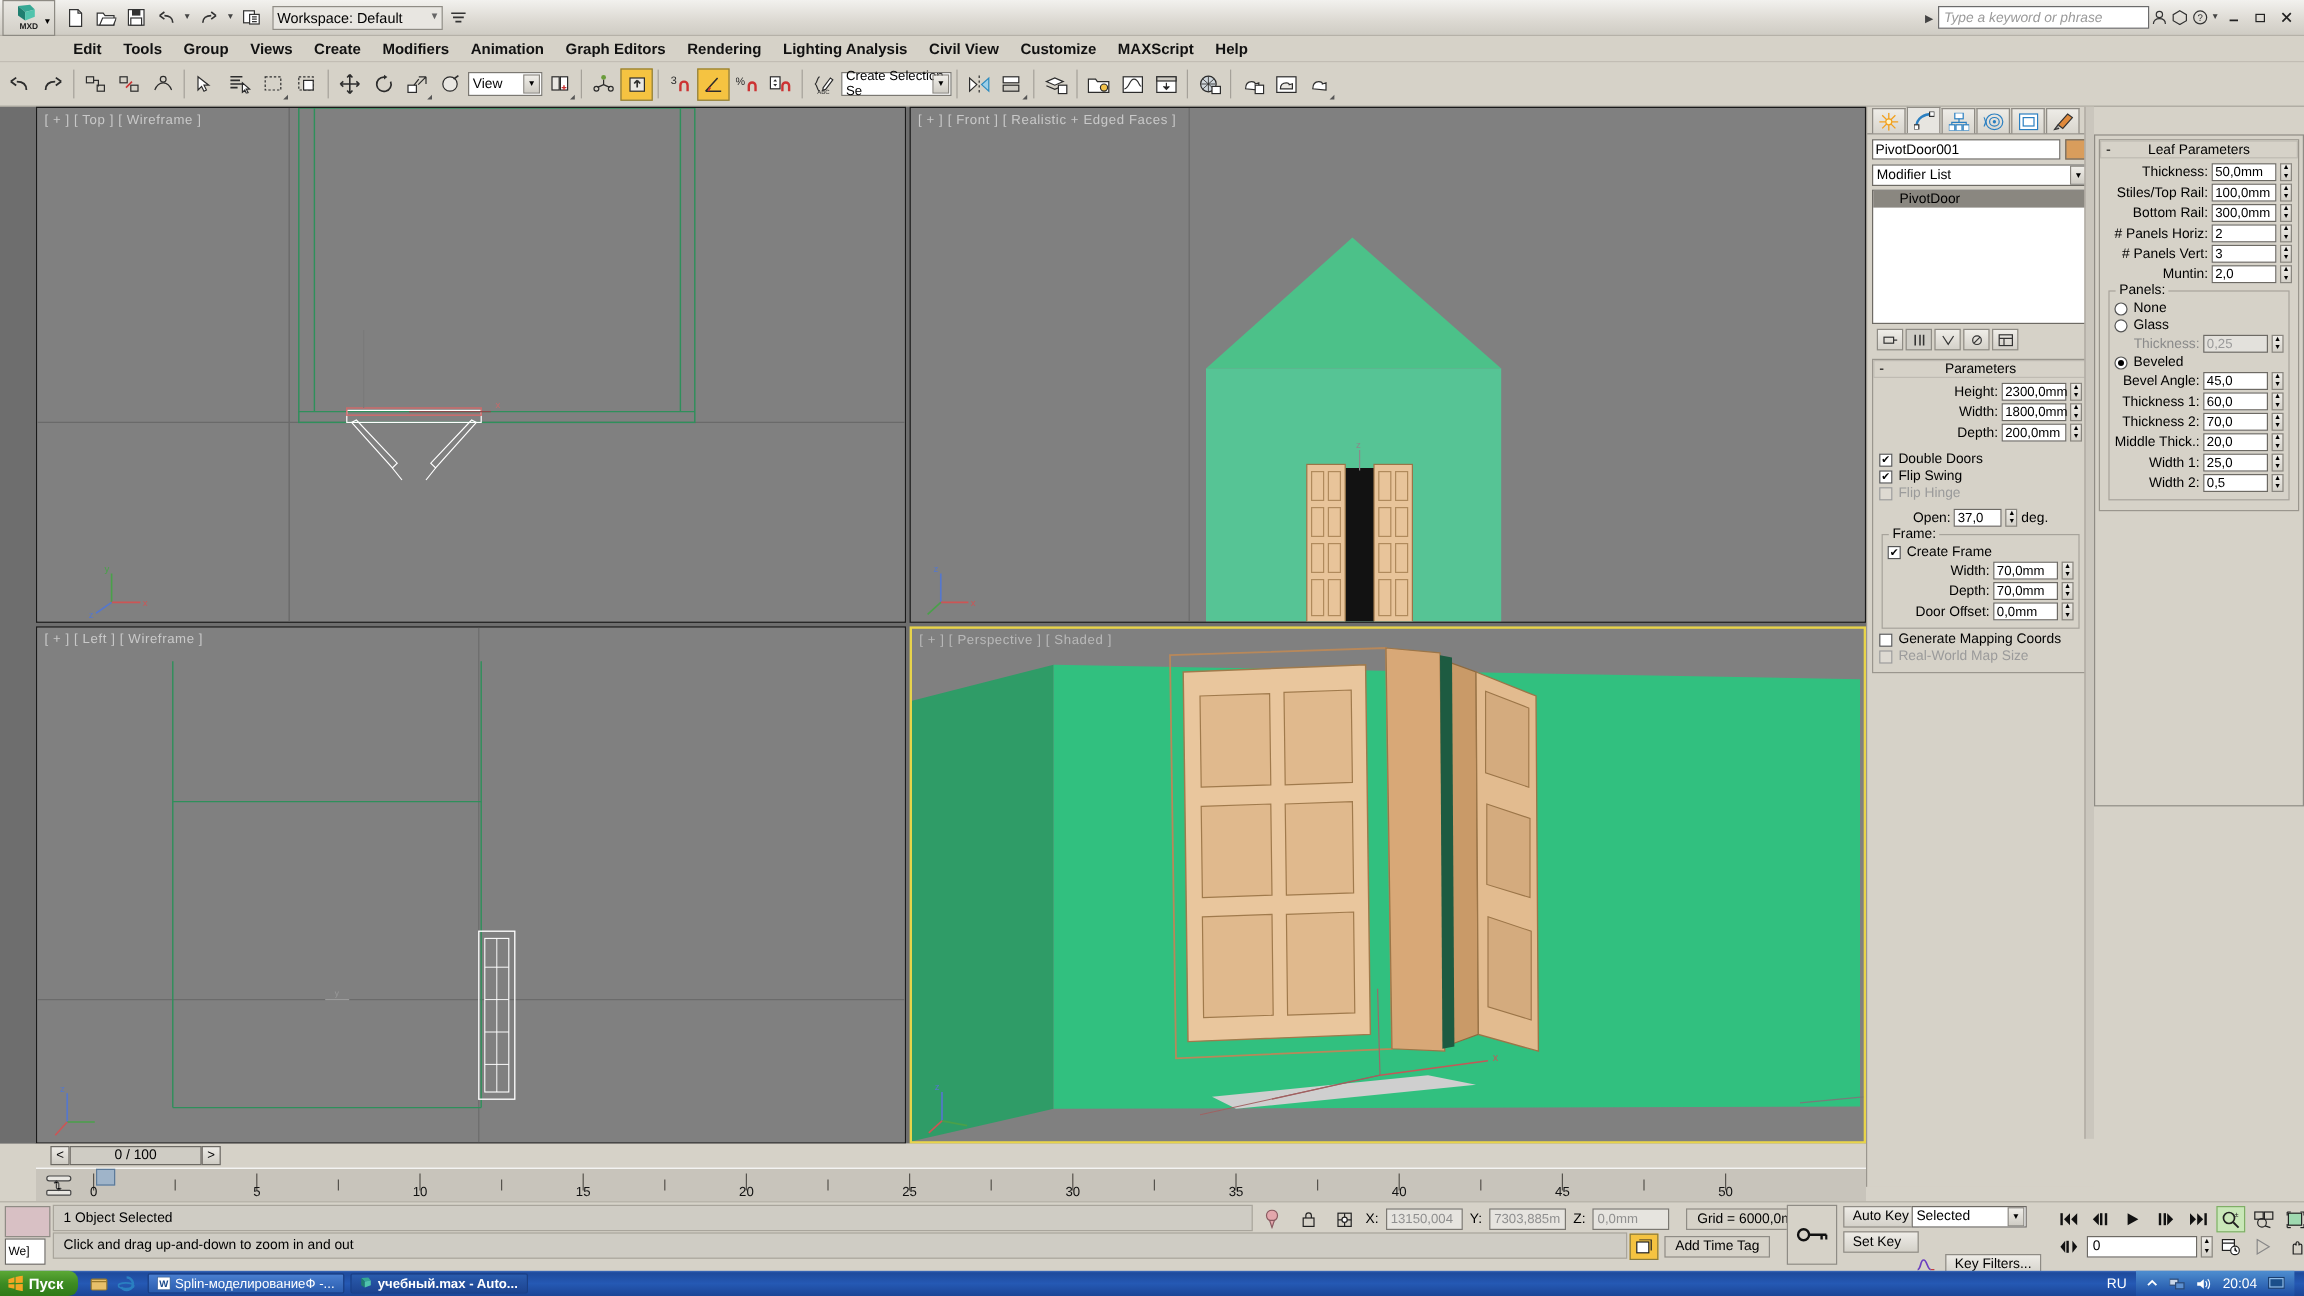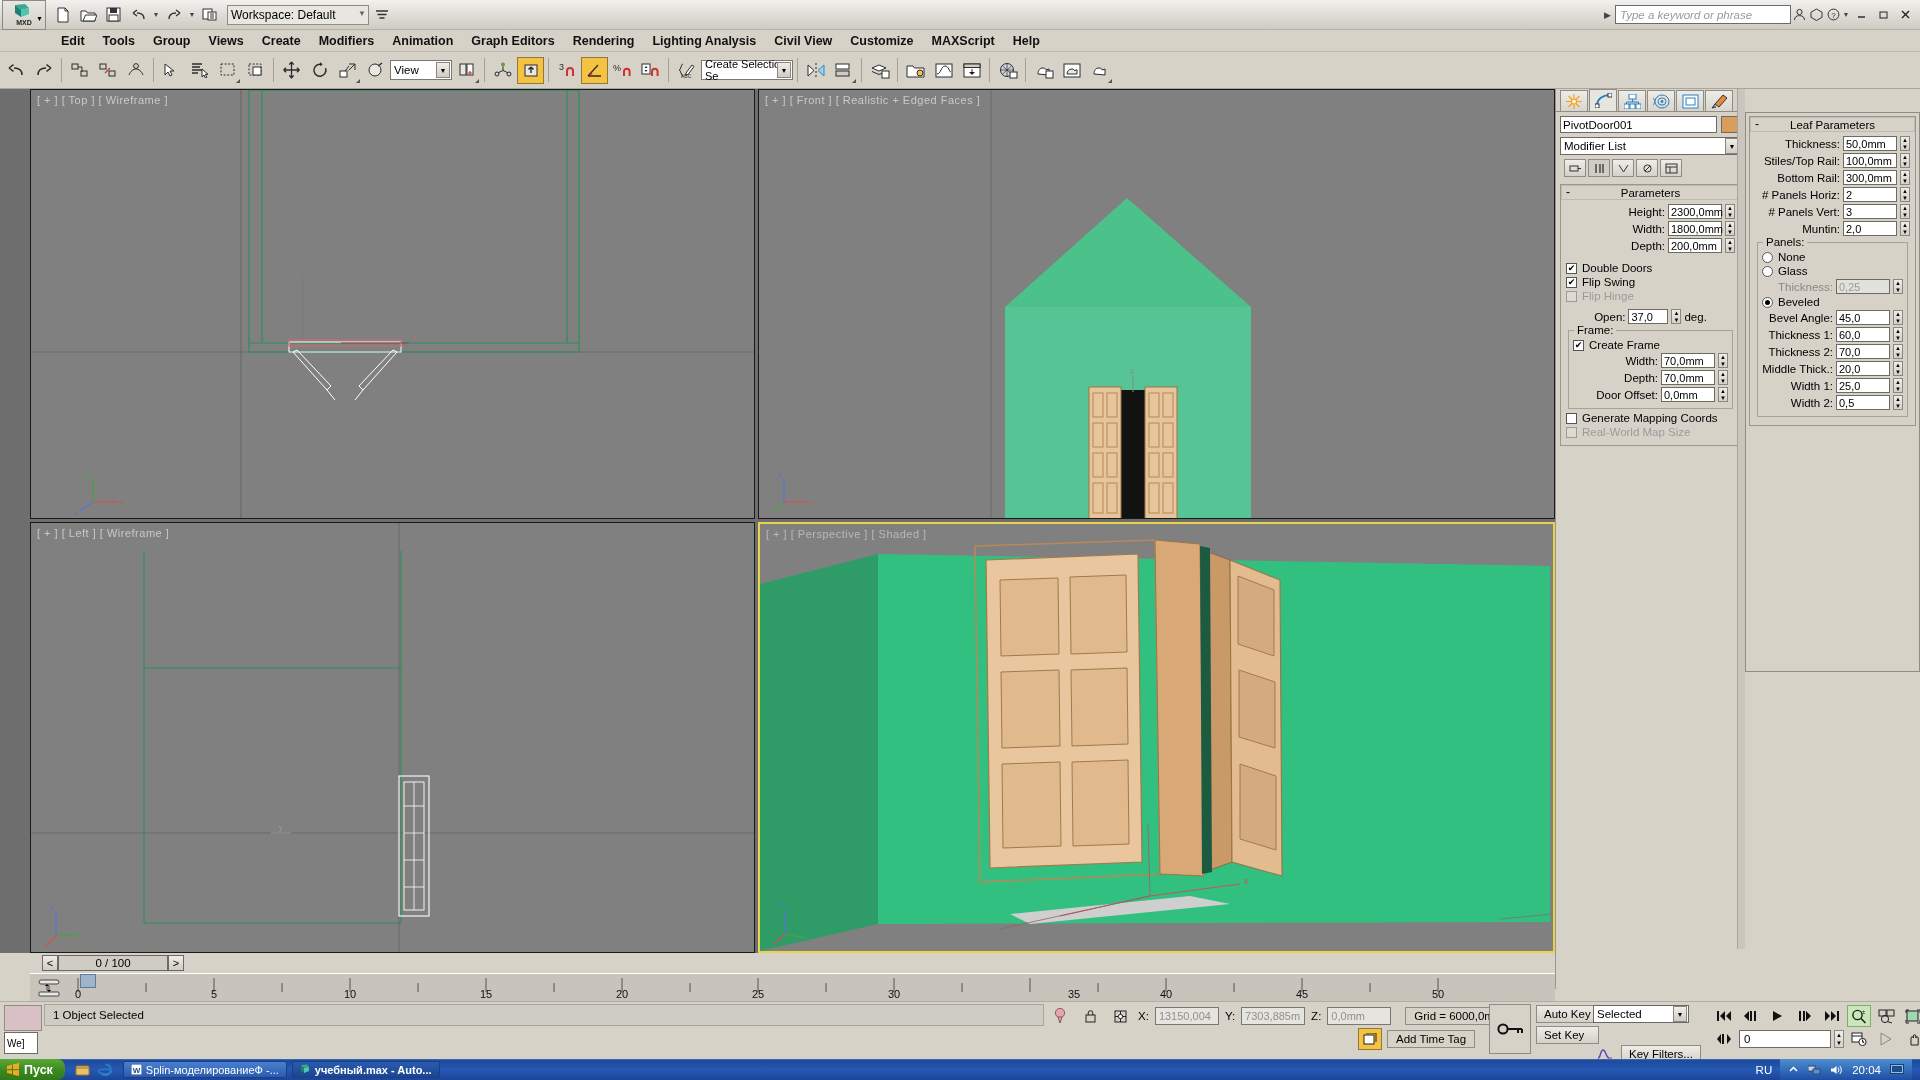--- a/index.html
+++ b/index.html
@@ -797,20 +797,23 @@
     <div class="cpbody">
       <div class="namerow">
         <div class="nameinput">
           <span>PivotDoor001</span>
         </div>
         <div class="colorchip"></div>
       </div>
       <div class="modlist">
         <span>Modifier List</span>
         <span class="dropbtn" style="right:1px;top:0px;height:16px;">▼</span>
+      </div>
+      <div class="modstack">
+        <div class="item">PivotDoor</div>
       </div>
       <div class="modicons">
         <div class="mi">
           <svg width="13" height="11" viewBox="0 0 13 11">
               <rect x="1" y="3" width="8" height="5" fill="none" stroke="#333"></rect>
               <path d="M9 5.5h3" stroke="#333"></path>
             </svg>
           </div>
         <div class="mi sel">
           <svg width="13" height="11" viewBox="0 0 13 11">
@@ -1113,31 +1116,32 @@
         <line x1="1364" y1="4" x2="1364" y2="18"></line>
       </g>
     </svg>
     <div class="ticklbl" style="left:48px;">0</div>
     <div class="ticklbl" style="left:184px;">5</div>
     <div class="ticklbl" style="left:320px;">10</div>
     <div class="ticklbl" style="left:456px;">15</div>
     <div class="ticklbl" style="left:592px;">20</div>
     <div class="ticklbl" style="left:728px;">25</div>
     <div class="ticklbl" style="left:864px;">30</div>
-    <div class="ticklbl" style="left:1000px;margin-left:44px;">35</div>
+    <div class="ticklbl" style="left:1000px;">35</div>
     <div class="ticklbl" style="left:1136px;">40</div>
     <div class="ticklbl" style="left:1272px;">45</div>
     <div class="ticklbl" style="left:1408px;">50</div>
   </div>
 
   <div class="statusarea">
     <div class="mtlchip"></div>
     <div class="weldbox">We]</div>
 
     <div class="statline" style="left:44px;top:2px;width:1000px;">1 Object Selected</div>
+    <div class="statline" style="left:44px;top:25px;width:1312px;">Click and drag up-and-down to zoom in and out</div>
 
     <div style="position:absolute;left:1048px;top:3px;display:flex;align-items:center;gap:6px;">
       <span class="navico">
         <svg width="12" height="16" viewBox="0 0 12 16">
             <ellipse cx="6" cy="5" rx="4.6" ry="4.6" fill="#e3a7ac" stroke="#8a5a60"></ellipse>
             <path d="M4 9l2 6 2-6z" fill="#e3a7ac" stroke="#8a5a60"></path>
           </svg>
       </span>
       <span class="navico">
         <svg width="13" height="15" viewBox="0 0 13 15">

